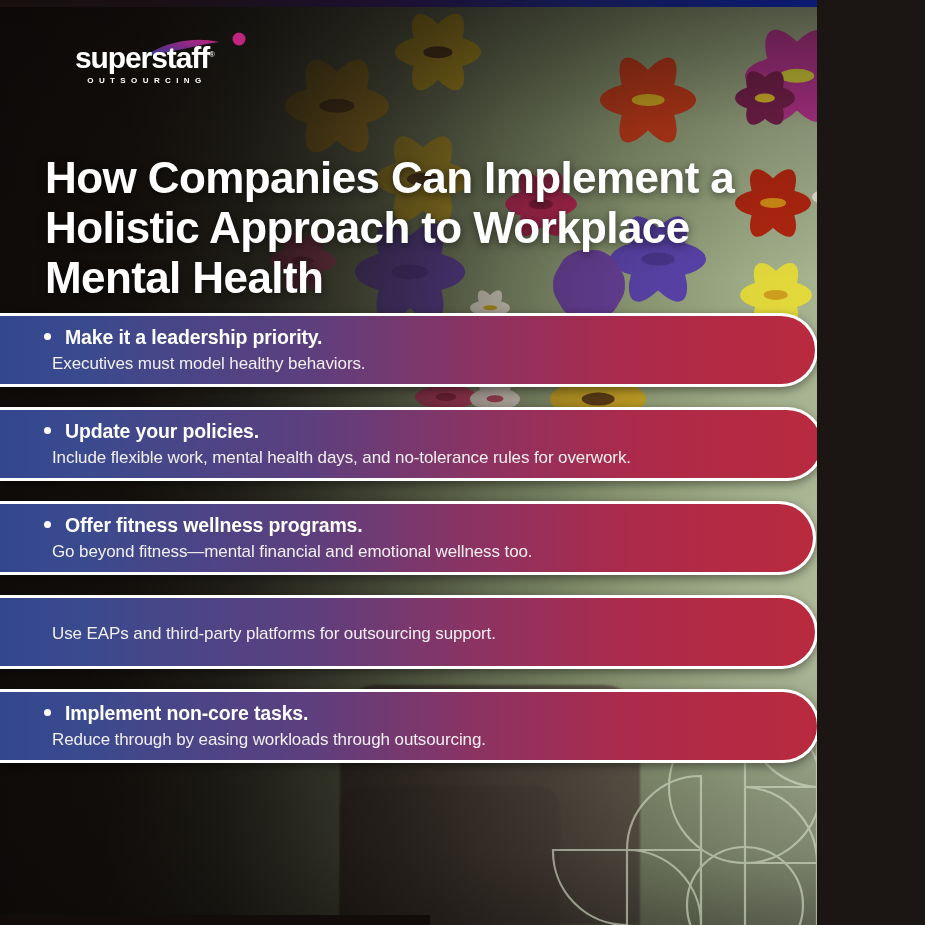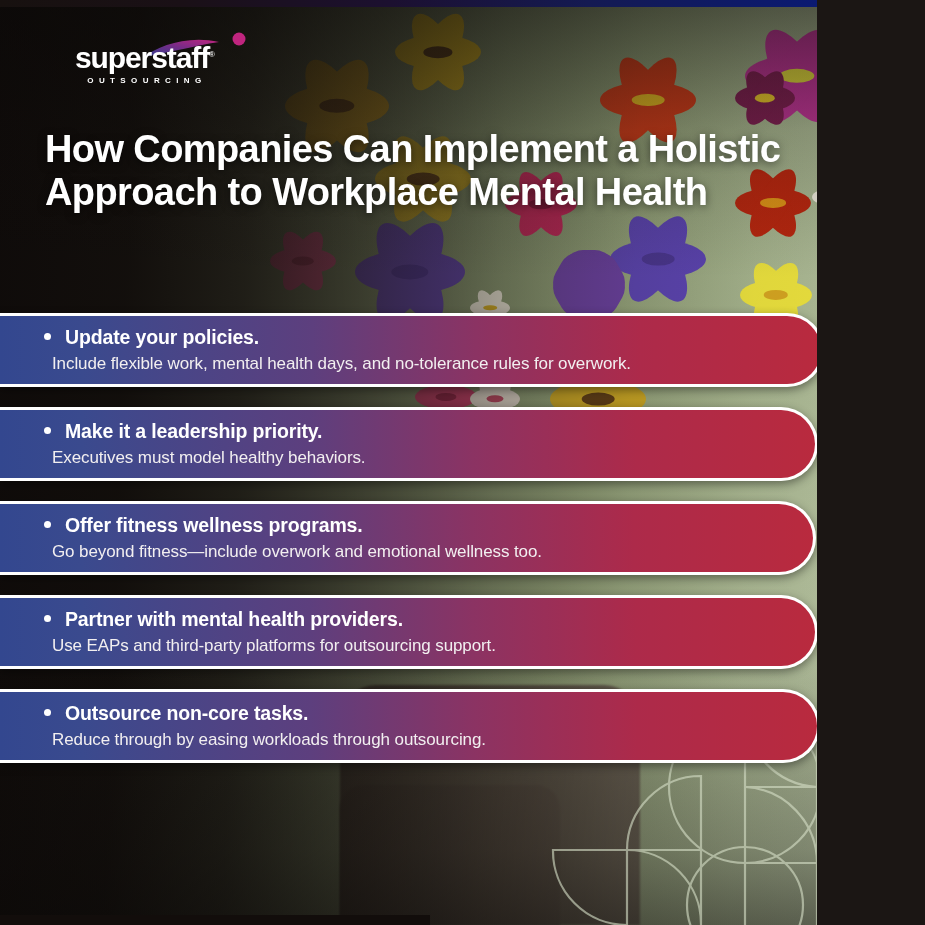--- a/index.html
+++ b/index.html
@@ -110,22 +110,22 @@
     letter-spacing:0; color:#ffffff;
   }
   .logo-sub{
     font-size:8px; color:#ffffff; letter-spacing:5.4px;
     font-weight:600; margin-top:3px; text-align:center;
     padding-left:4px;
   }
 
   
   .title{
-    position:absolute; left:45px; top:128px; width:790px; z-index:30;
-    color:#ffffff; font-weight:700; font-size:38px; line-height:1.14;
+    position:absolute; left:45px; top:153px; width:790px; z-index:30;
+    color:#ffffff; font-weight:700; font-size:44px; line-height:1.14;
     letter-spacing:-.6px;
     text-shadow:0 2px 9px rgba(0,0,0,.55);
   }
 
   
   .bars{ position:absolute; left:0; top:313px; width:925px; z-index:35; }
   .bar{
     position:relative;
     height:74px;
     margin-bottom:20px;
@@ -284,56 +284,52 @@
       </svg>
       <div class="logo-word"><span>superstaff</span><span class="logo-reg">®</span></div>
       <div class="logo-sub">OUTSOURCING</div>
     </div>
   </div>
 
   <h1 class="title">How Companies Can Implement a Holistic Approach to Workplace Mental Health</h1>
 
   <div class="bars">
 
+    <div class="bar w1">
+      <div class="bar-head">
+        <span class="bullet"></span>
+        <span>Make it a leadership priority.</span>
+      </div>
+      <div class="bar-sub">Executives must model healthy behaviors.</div>
+    </div>
+
     <div class="bar w2">
       <div class="bar-head">
         <span class="bullet"></span>
         <span>Update your policies.</span>
       </div>
       <div class="bar-sub">Include flexible work, mental health days, and no-tolerance rules for overwork.</div>
     </div>
 
-    <div class="bar w1">
-      <div class="bar-head">
-        <span class="bullet"></span>
-        <span>Make it a leadership priority.</span>
-      </div>
-      <div class="bar-sub">Executives must model healthy behaviors.</div>
-    </div>
-
     <div class="bar w3">
       <div class="bar-head">
         <span class="bullet"></span>
         <span>Offer fitness wellness programs.</span>
       </div>
-      <div class="bar-sub">Go beyond fitness—include overwork and emotional wellness too.</div>
+      <div class="bar-sub">Go beyond fitness—mental financial and emotional wellness too.</div>
     </div>
 
     <div class="bar w4">
-      <div class="bar-head">
-        <span class="bullet"></span>
-        <span>Partner with mental health providers.</span>
-      </div>
       <div class="bar-sub">Use EAPs and third-party platforms for outsourcing support.</div>
     </div>
 
     <div class="bar w5">
       <div class="bar-head">
         <span class="bullet"></span>
-        <span>Outsource non-core tasks.</span>
+        <span>Implement non-core tasks.</span>
       </div>
       <div class="bar-sub">Reduce through by easing workloads through outsourcing.</div>
     </div>
 
   </div>
 
   <div class="bottomstrip"></div>
 
 </div>
 

